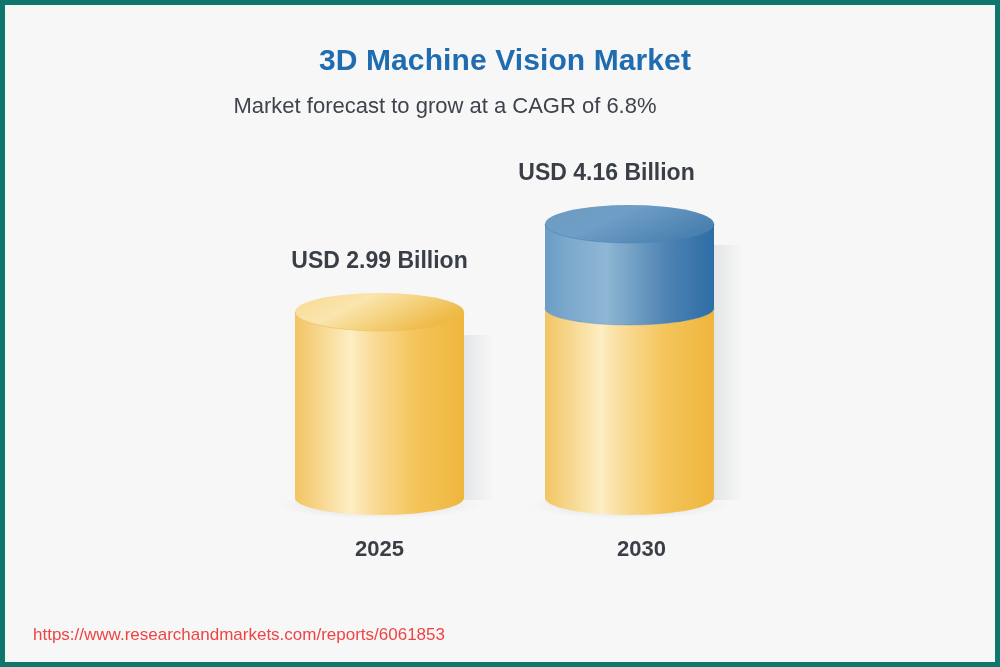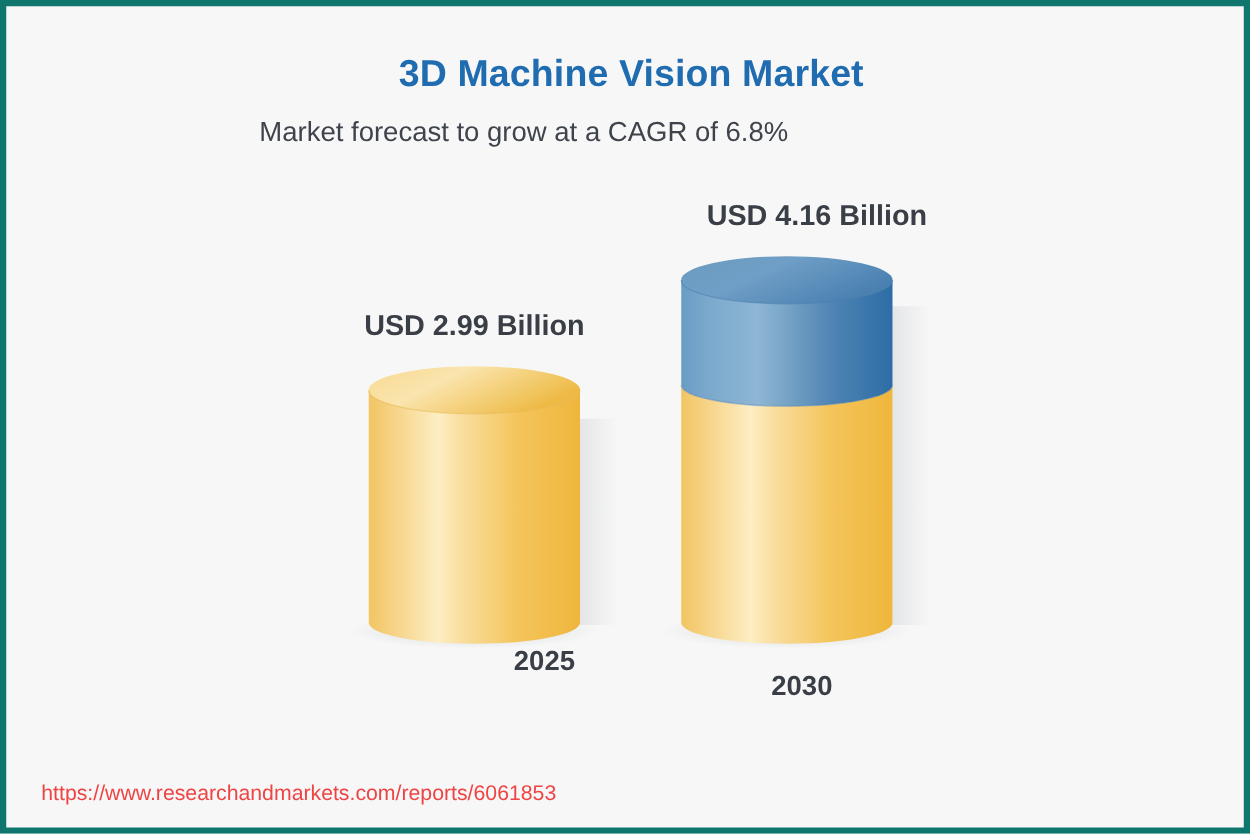--- a/index.html
+++ b/index.html
@@ -37,20 +37,21 @@
   }
   .chart-subtitle {
     position: absolute;
     left: 0;
     top: 88px;
     width: 828px;
     text-align: center;
     font-size: 22px;
     font-weight: normal;
     color: #3f444c;
+    padding-left: 26px;
   }
 
   
   #plot {
     position: absolute;
     left: 0;
     top: 0;
     width: 1000px;
     height: 667px;
   }
@@ -181,22 +182,22 @@
 
       <ellipse cx="624.5" cy="219" rx="84.5" ry="19" fill="url(#gradBlueTop)"></ellipse>
       <path d="M540,219 A84.5,19 0 0 0 709,219" fill="none" stroke="#4a7fae" stroke-width="1" stroke-opacity="0.55"></path>
 
       <path d="M540,303 A84.5,17 0 0 0 709,303" fill="none" stroke="#4a7fae" stroke-width="1.2" stroke-opacity="0.35"></path>
     </g>
   </svg>
 
   <div class="value-label" style="left:274px; top:242px; width:201px;">USD 2.99 Billion</div>
 
-  <div class="value-label" style="left:548px; top:154px; width:201px;">USD 4.16 Billion</div>
-
-  <div class="cat-label" style="left:294px; top:511px; width:161px;text-align:right;">2025</div>
+  <div class="value-label" style="left:501px; top:154px; width:201px;">USD 4.16 Billion</div>
+
+  <div class="cat-label" style="left:294px; top:531px; width:161px;">2025</div>
 
   <div class="cat-label" style="left:556px; top:531px; width:161px;">2030</div>
 
   <div class="source-url">https://www.researchandmarkets.com/reports/6061853</div>
 
 
 </div>
 
 </body></html>

